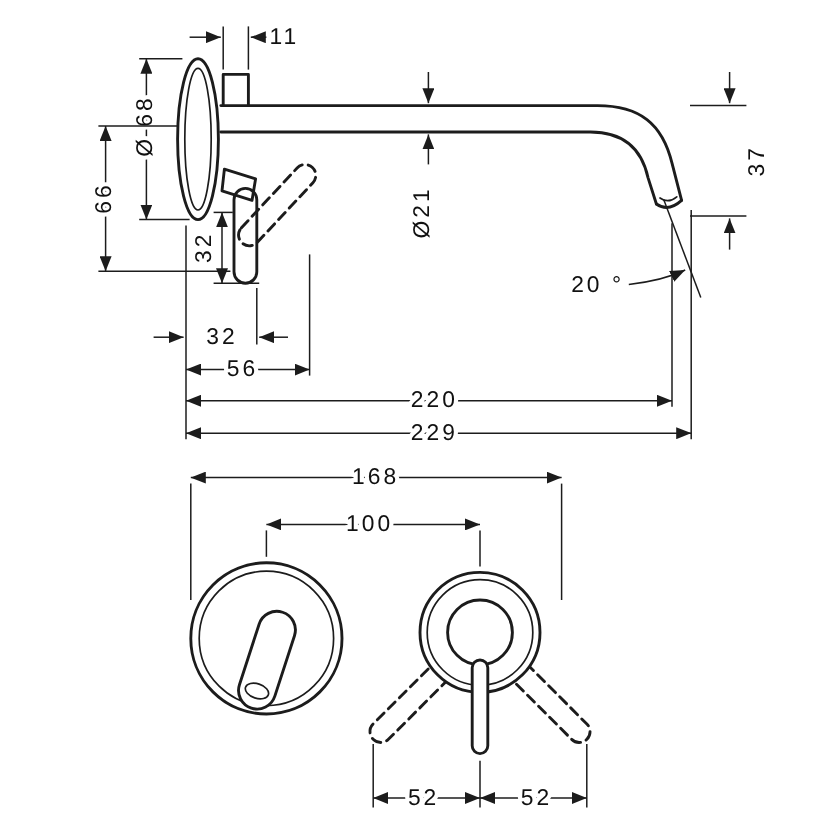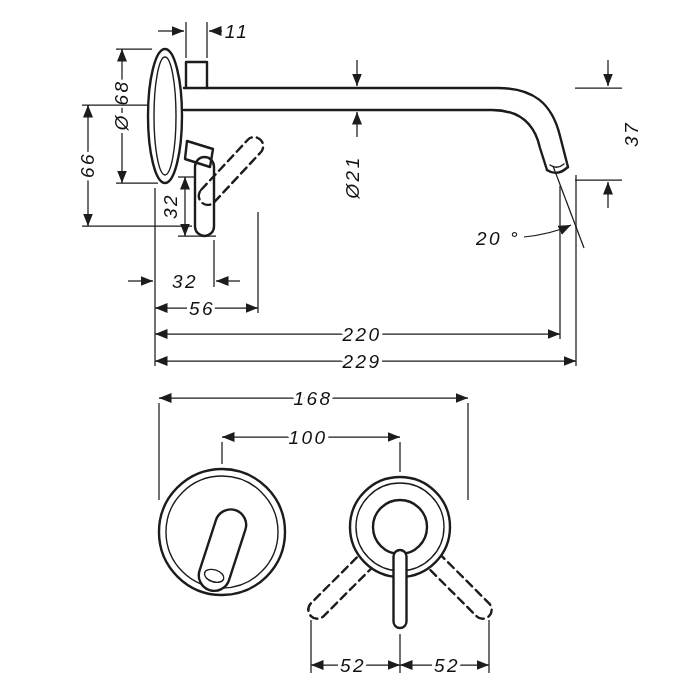--- a/index.html
+++ b/index.html
@@ -1,16 +1,16 @@
 <!DOCTYPE html>
 <html><head>
 <meta charset="utf-8">
 <style>
   html,body { margin:0; padding:0; background:#ffffff; }
-  .stage { width:700px; height:700px; background:#fff; position:relative; overflow:hidden;font-style:italic; }
+  .stage { width:700px; height:700px; background:#fff; position:relative; overflow:hidden; }
   svg { display:block; }
   .obj  { fill:none; stroke:#1c1c1c; stroke-width:2.4; stroke-linecap:round; stroke-linejoin:round; }
   .fillw{ fill:#ffffff; }
   .thin { stroke-width:1.4; }
   .dash { stroke-dasharray:8 5; }
   .dim  { fill:none; stroke:#1c1c1c; stroke-width:1.25; }
   .lbl  { font-family:"Liberation Sans", sans-serif; font-size:19px; letter-spacing:2.5px;
           fill:#111; paint-order:stroke fill; stroke:#ffffff; stroke-width:7px;
           stroke-linejoin:round; text-anchor:middle; dominant-baseline:central; }
 </style>

